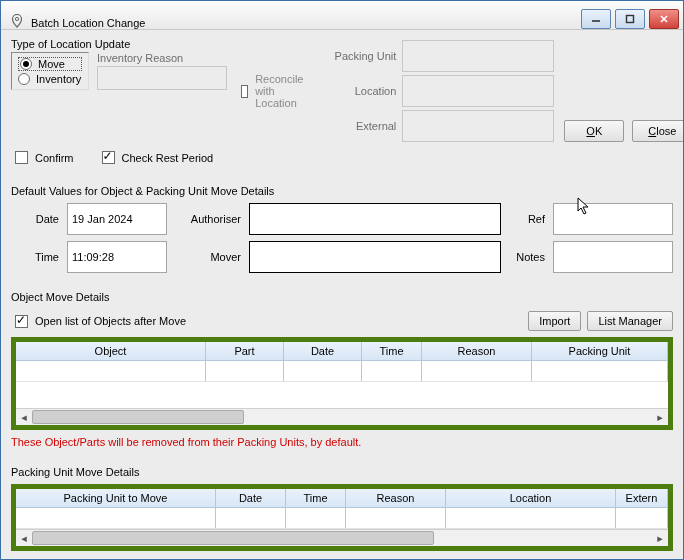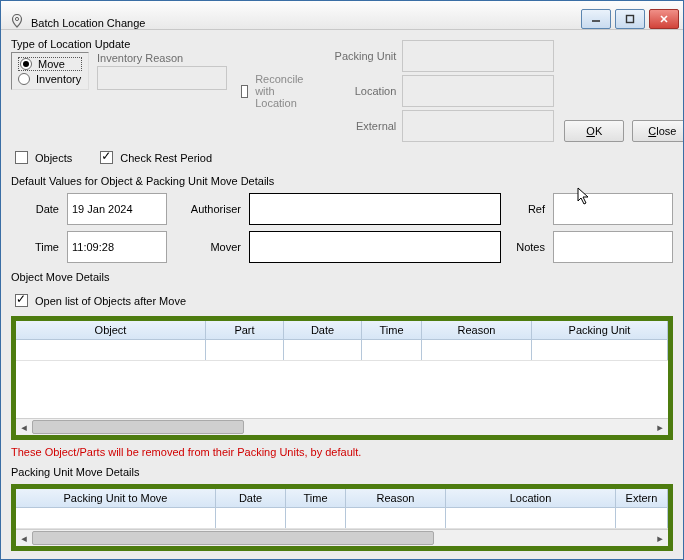--- a/index.html
+++ b/index.html
@@ -21,21 +21,21 @@
   .field-input.disabled{background:#ececec;border:1px solid #c7c7c7;color:#888}
   .reconcile{flex:1;display:flex;flex-direction:row;gap:11px;margin-top:2px;position:relative}
   .reconcile .title-row{display:flex;align-items:center;gap:4px;color:#8a8a8a}
   .reconcile-grid{display:grid;grid-template-columns:72px 1fr;gap:3px 6px;align-items:center;padding-left:4px}
   .btn-stack{display:flex;flex-direction:row;gap:8px;align-items:flex-end;padding-top:4px}
   .btn{width:60px;height:22px;background:linear-gradient(#f7f7f7,#e1e1e1);border:1px solid #9a9a9a;border-radius:2px;text-align:center;line-height:20px;cursor:default;font:inherit}
   .check-row{display:flex;gap:24px;align-items:center}
   .check{display:flex;align-items:center;gap:4px}
   .cb{appearance:none;width:13px;height:13px;border:1px solid #6b6b6b;background:#fff;position:relative}
   .cb:checked::after{content:"✓";position:absolute;top:-3px;left:0;font-size:12px}
-  .section-title{margin-top:2px}
+  .section-title{margin-top:12px}
   .defaults-grid{display:grid;grid-template-columns:50px 100px 70px 1fr 40px 120px;gap:6px 6px;align-items:center}
   .defaults-grid .lbl{text-align:right;padding-right:2px}
   .object-header{display:flex;align-items:center;justify-content:space-between;margin-top:2px}
   .btn-sm{height:20px;padding:0 10px;background:linear-gradient(#f7f7f7,#e1e1e1);border:1px solid #9a9a9a;border-radius:2px;font:inherit}
   .table-wrap{border:5px solid #4d7c0f;background:#fff;display:flex;flex-direction:column}
   .thead{display:flex;background:linear-gradient(#eaf2fb,#d7e6f6);border-bottom:1px solid #b5c7da}
   .th,.td{box-sizing:border-box;border-right:1px solid #b5c7da;padding:3px 4px;overflow:hidden;white-space:nowrap;text-align:center}
   .tbody{flex:1;overflow:hidden;background:#fff}
   .trow{display:flex;border-bottom:1px solid #e2e2e2;height:20px}
   .hscroll{height:16px;background:#f0f0f0;border-top:1px solid #cfcfcf;position:relative}
@@ -121,21 +121,21 @@
 
       <div class="btn-stack">
         <button class="btn"><span class="u">O</span>K</button>
         <button class="btn"><span class="u">C</span>lose</button>
       </div>
     </div>
 
     <div class="check-row">
       <label class="check">
         <input type="checkbox" class="cb" style="">
-        <span>Objects</span>
+        <span>Confirm</span>
       </label>
       <label class="check">
         <input type="checkbox" class="cb" checked="" style="">
         <span>Check Rest Period</span>
       </label>
     </div>
 
     <div class="section-title">Default Values for Object &amp; Packing Unit Move Details</div>
     <div class="defaults-grid" style="position:relative">
       <span class="lbl">Date</span>
@@ -156,20 +156,24 @@
           <path d="M1 1 L1 14 L4 11 L7 17 L9 16 L6 10 L11 10 Z" fill="#fff" stroke="#000"></path>
         </svg>
     </div>
 
     <div class="section-title">Object Move Details</div>
     <div class="object-header">
       <label class="check">
         <input type="checkbox" class="cb" checked="" style="">
         <span>Open list of Objects after Move</span>
       </label>
+      <div style="display:flex;gap:6px">
+        <button class="btn-sm">Import</button>
+        <button class="btn-sm">List Manager</button>
+      </div>
     </div>
 
     <div class="table-wrap" style="height:160px">
       <div class="thead">
         <div class="th" style="width:190px">Object</div>
         <div class="th" style="width:78px">Part</div>
         <div class="th" style="width:78px">Date</div>
         <div class="th" style="width:60px">Time</div>
         <div class="th" style="width:110px">Reason</div>
         <div class="th" style="flex:1">Packing Unit</div>

